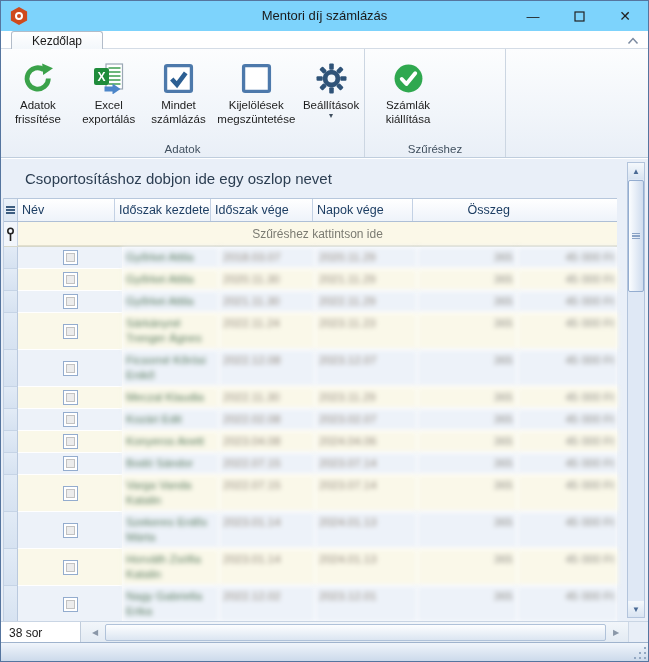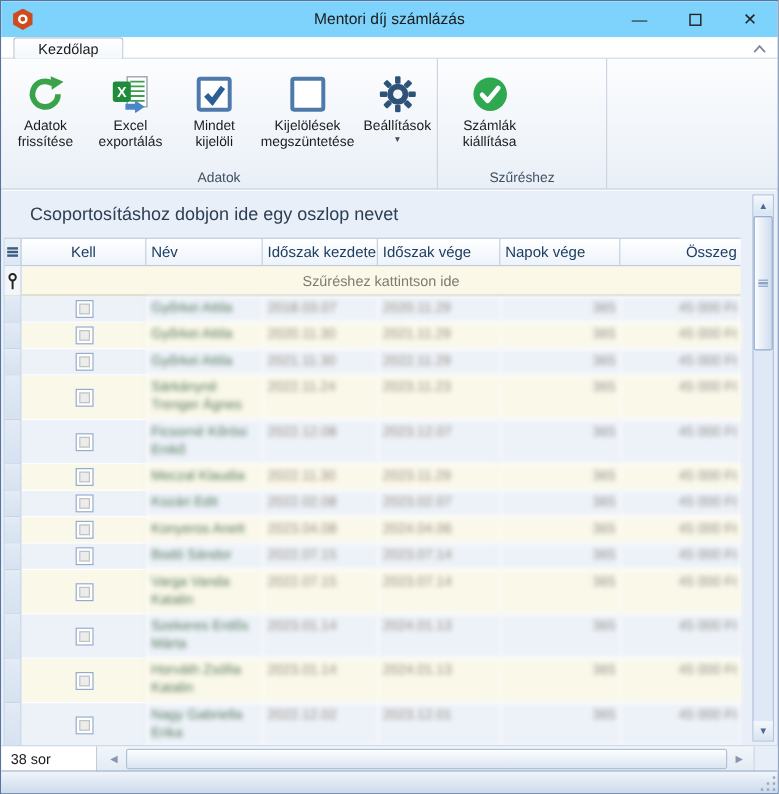--- a/index.html
+++ b/index.html
@@ -157,21 +157,21 @@
         </div>
         <div class="blabel">Excel exportálás</div>
       </div>
       <div class="rbtn" style="width:68px;">
         <div class="icon">
           <svg width="31" height="31" viewBox="0 0 30 30">
             <rect x="2.5" y="2.5" width="25" height="25" rx="1.5" fill="#fff" stroke="#4d79ab" stroke-width="3.2"></rect>
             <path d="M8.5 15.5 l5 5.5 L22 9.5" stroke="#2c5f93" stroke-width="4.4" fill="none"></path>
           </svg>
         </div>
-        <div class="blabel">Mindet kijelöli</div>
+        <div class="blabel">Mindet számlázás</div>
       </div>
       <div class="rbtn" style="width:88px;">
         <div class="icon">
           <svg width="31" height="31" viewBox="0 0 30 30">
             <rect x="2.5" y="2.5" width="25" height="25" rx="1.5" fill="#fff" stroke="#4d79ab" stroke-width="3.2"></rect>
           </svg>
         </div>
         <div class="blabel">Kijelölések megszüntetése</div>
       </div>
       <div class="rbtn" style="width:62px;">
@@ -219,21 +219,20 @@
     <div class="grid">
 
       <div class="hrow">
         <div class="hind w-ind">
           <span class="bars">
               <i></i>
               <i></i>
               <i></i>
             </span>
         </div>
-        <div class="hcell w-kell center">Kell</div>
         <div class="hcell w-nev">Név</div>
         <div class="hcell w-kez">Időszak kezdete</div>
         <div class="hcell w-veg">Időszak vége</div>
         <div class="hcell w-nap">Napok vége</div>
         <div class="hcell w-ossz right" style="border-right:none;">Összeg</div>
       </div>
 
       <div class="frow">
         <div class="find">
           <svg width="9" height="15" viewBox="0 0 9 15">

